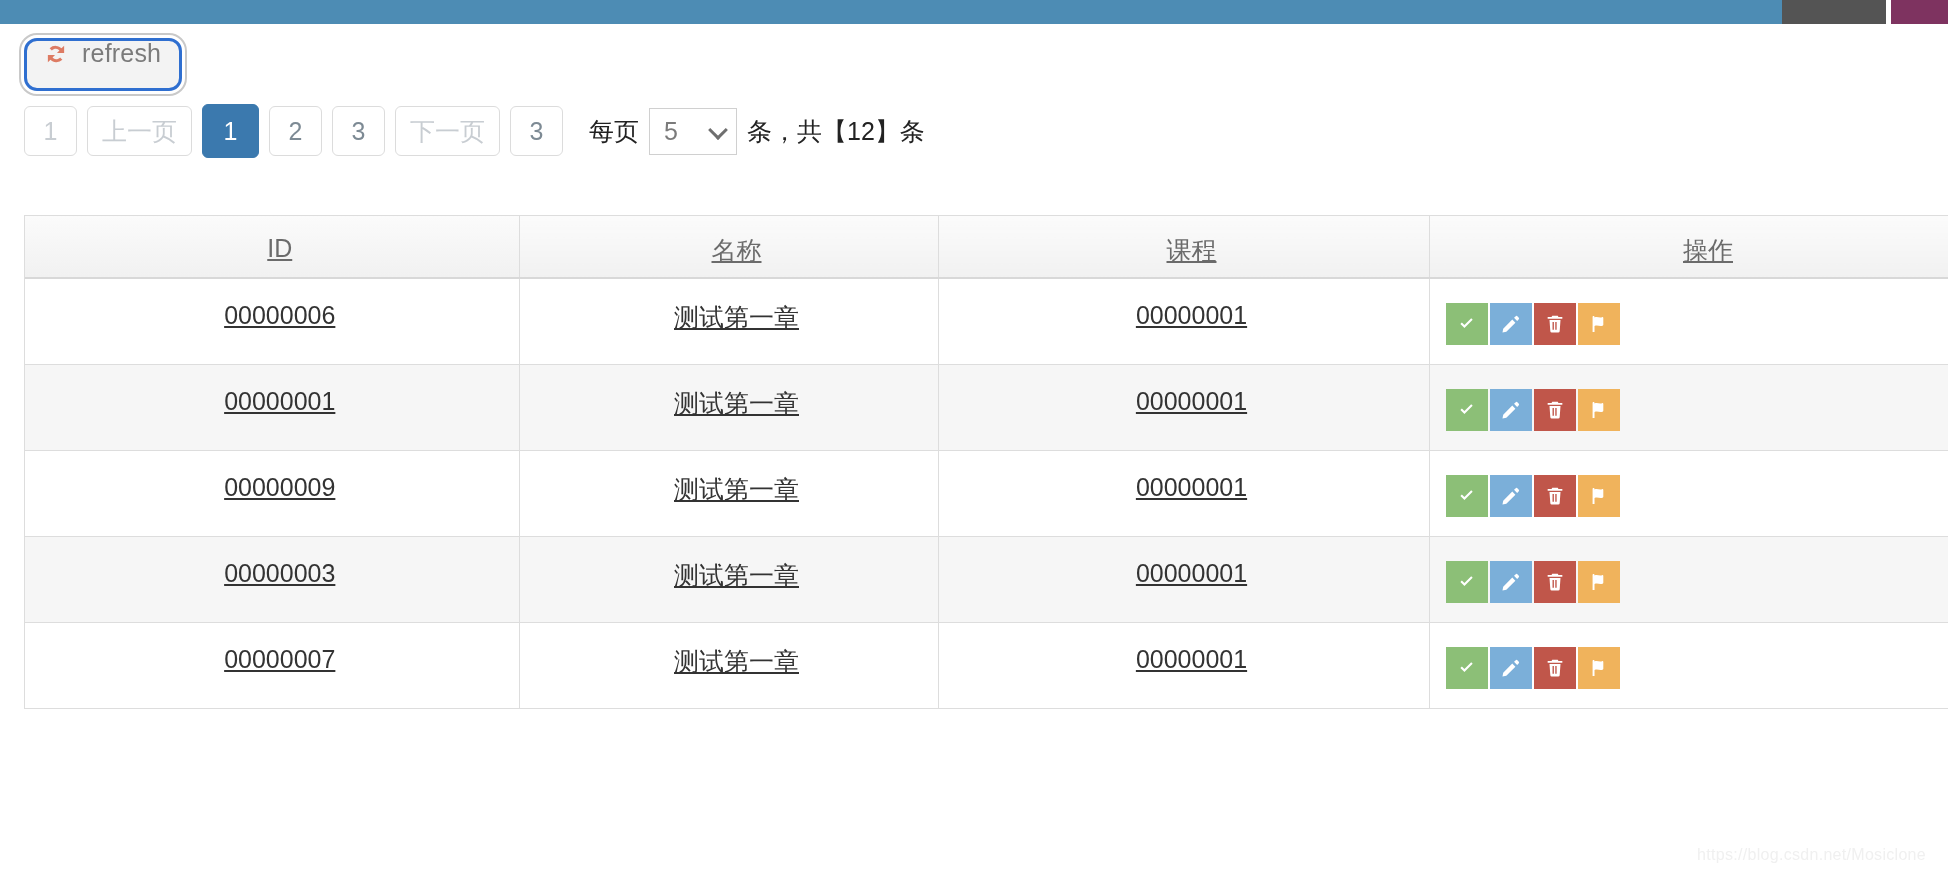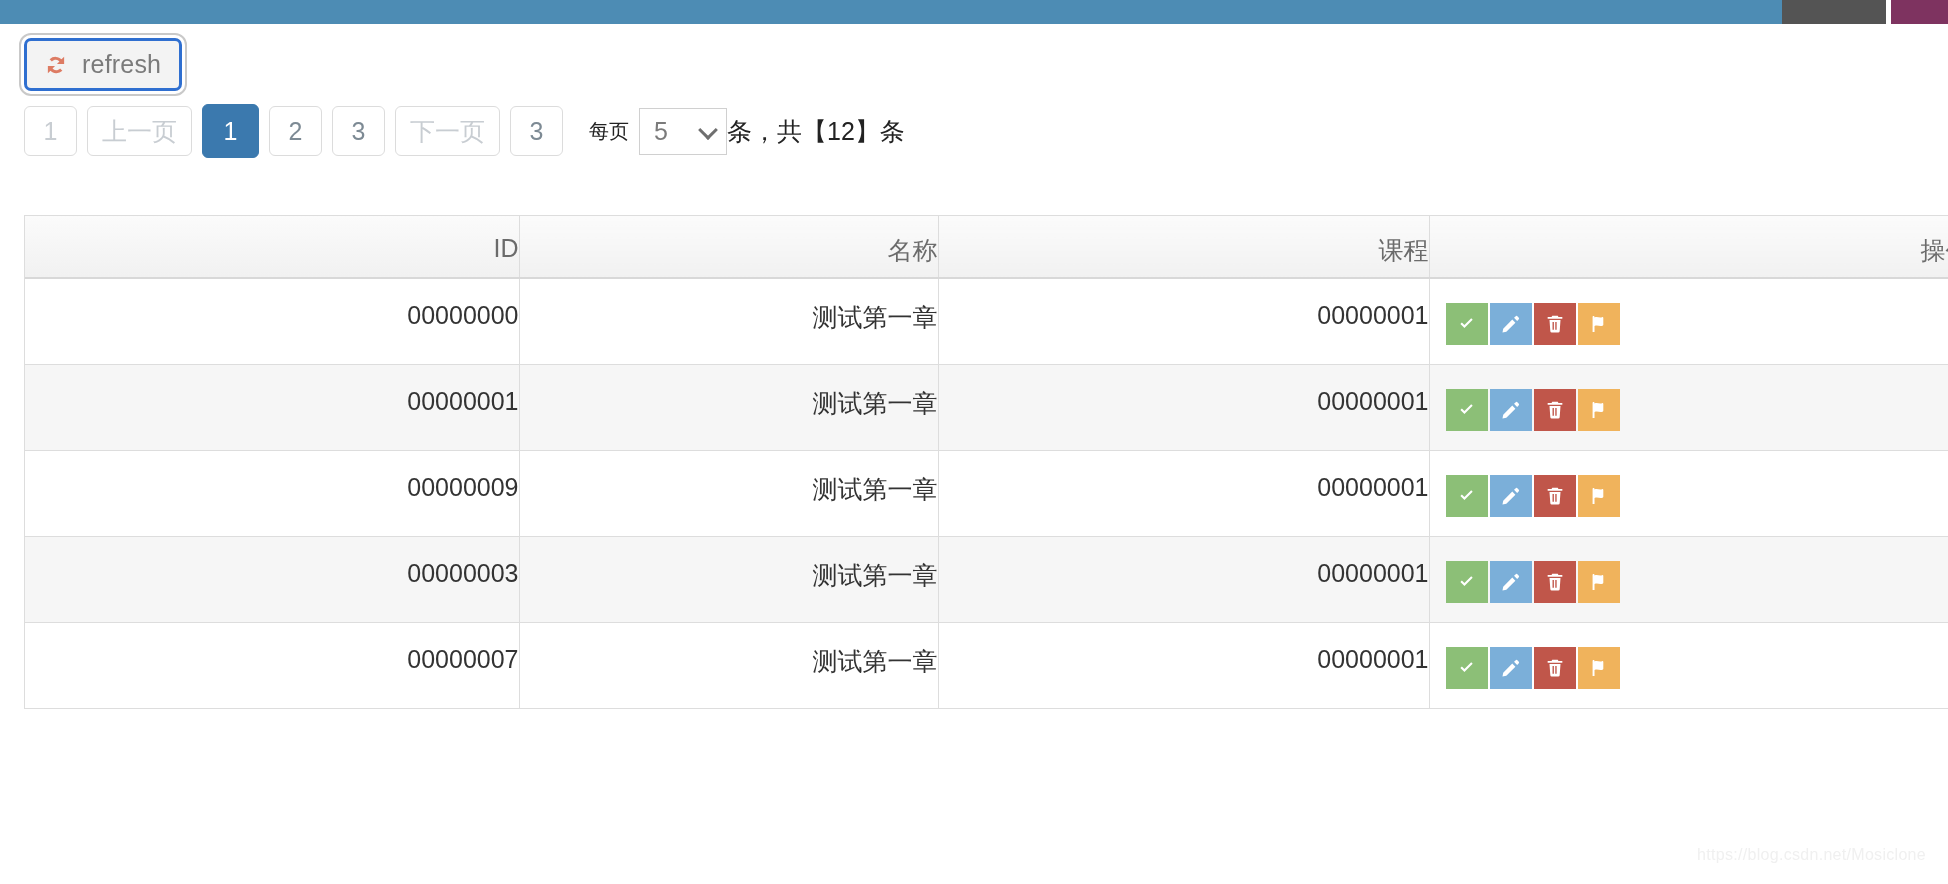--- a/index.html
+++ b/index.html
@@ -20,26 +20,26 @@
   .topbar-seg-primary { background: #4d8cb4; height: 24px; }
   .topbar-seg-dark    { background: #545454; height: 24px; }
   .topbar-seg-gap     { background: #ffffff; height: 24px; }
   .topbar-seg-accent  { background: #7e3360; height: 24px; }
 
   
   .refresh-wrap {
     position: absolute; left: 24px; top: 38px;
   }
   .refresh-btn {
-    display: inline-flex; align-items: center; gap: 13px;
+    display: inline-flex; align-items: flex-start; gap: 13px;
     height: 53px;
     padding: 0 18px 0 16px;
     background: #f3f3f3;
     border: 3px solid #2f6fd0;
-    border-radius: 7px;
+    border-radius: 13px;
     outline: 2px solid #c9c9c9;
     outline-offset: 3px;
     cursor: pointer;
     font-family: "Liberation Sans", "DejaVu Sans", sans-serif;
   }
   .refresh-label {
     font-size: 25px;
     color: #7b7b7b;
     letter-spacing: .2px;
     line-height: 1;
@@ -69,21 +69,21 @@
   .pg-btn.is-active {
     height: 54px; line-height: 52px;
     background: #3b79ae;
     border-color: #3b79ae;
     color: #ffffff;
     min-width: 57px;
   }
   .pg-btn.is-num { color: #7d8a94; }
   .pg-btn.is-disabled { color: #c8cdd2; }
   .pg-label {
-    font-size: 20px; color: #222222;
+    font-size: 25px; color: #222222;
     margin: 0 10px 0 16px; white-space: nowrap;
     line-height: 1;
   }
   .pg-select {
     position: relative;
     width: 88px; height: 47px;
     border: 1px solid #d0d0d0;
     background: #ffffff;
     display: flex; align-items: center;
     padding-left: 14px;
@@ -92,38 +92,39 @@
   .pg-select-value { font-size: 25px; color: #7b7b7b; line-height: 1; }
   .pg-select-caret {
     position: absolute; right: 11px; top: 50%;
     width: 14px; height: 14px;
     margin-top: -8px;
     border-right: 3px solid #6f6f6f;
     border-bottom: 3px solid #6f6f6f;
     transform: rotate(45deg);
   }
   .pg-suffix {
-    font-size: 25px; color: #222222; 
+    font-size: 25px; color: #222222; margin-left: 10px;
     white-space: nowrap; line-height: 1;
   }
 
   
   .table-wrap {
     position: absolute; left: 24px; top: 215px;
     width: 1946px;
     border-top: 1px solid #dddddd;
     border-left: 1px solid #dddddd;
     overflow: hidden;
   }
   table.grid { border-collapse: collapse; width: 1946px; table-layout: fixed; }
   table.grid th, table.grid td {
     border-right: 1px solid #dddddd;
     border-bottom: 1px solid #dddddd;
-    text-align: right;
+    text-align: center;
     vertical-align: top;
+    text-decoration: underline;
   }
   table.grid th {
     height: 62px;
     background: linear-gradient(180deg,#fbfbfb 0%, #f1f1f1 100%);
     border-bottom: 2px solid #d8d8d8;
     padding: 18px 0 0 16px;
     font-size: 25px;
     font-weight: normal;
     color: #6b6b6b;
   }
@@ -205,21 +206,21 @@
     <thead>
       <tr>
         <th class="col-id">ID</th>
         <th class="col-name">名称</th>
         <th class="col-course">课程</th>
         <th class="col-ops">操作</th>
       </tr>
     </thead>
     <tbody id="table-body">
         <tr>
-          <td class="col-id">00000000</td>
+          <td class="col-id">00000006</td>
           <td class="col-name">测试第一章</td>
           <td class="col-course">00000001</td>
           <td class="col-ops">
             <div class="ops">
               <button class="op-btn" style="background: rgb(140, 191, 119);">
                 <span>
                   <svg width="22" height="22" viewBox="0 0 24 24">
                     <path fill="#ffffff" d="M9.2 16.4L4.8 12l1.6-1.6 2.8 2.8 7.4-7.4L18.2 7.4z"></path>
                   </svg>
                 </span>

